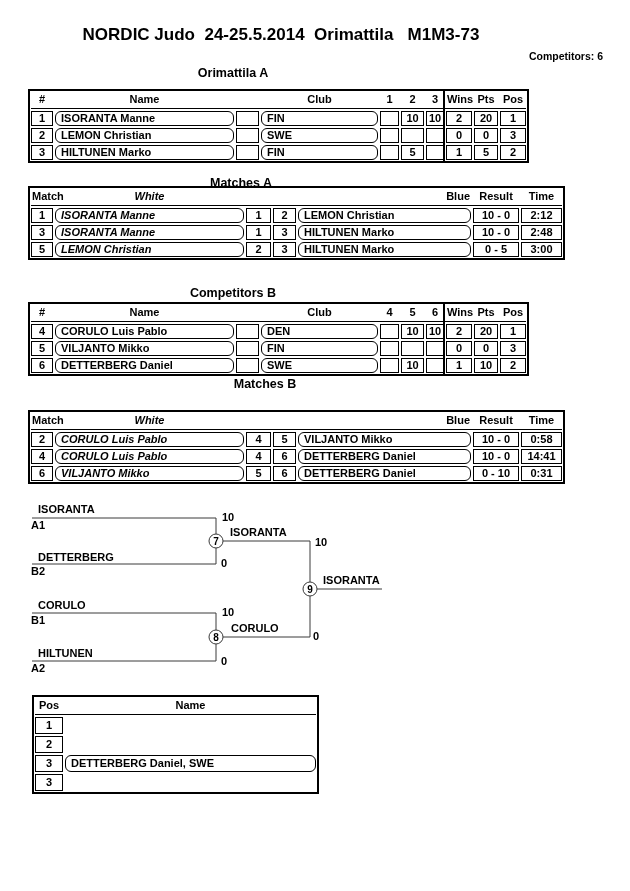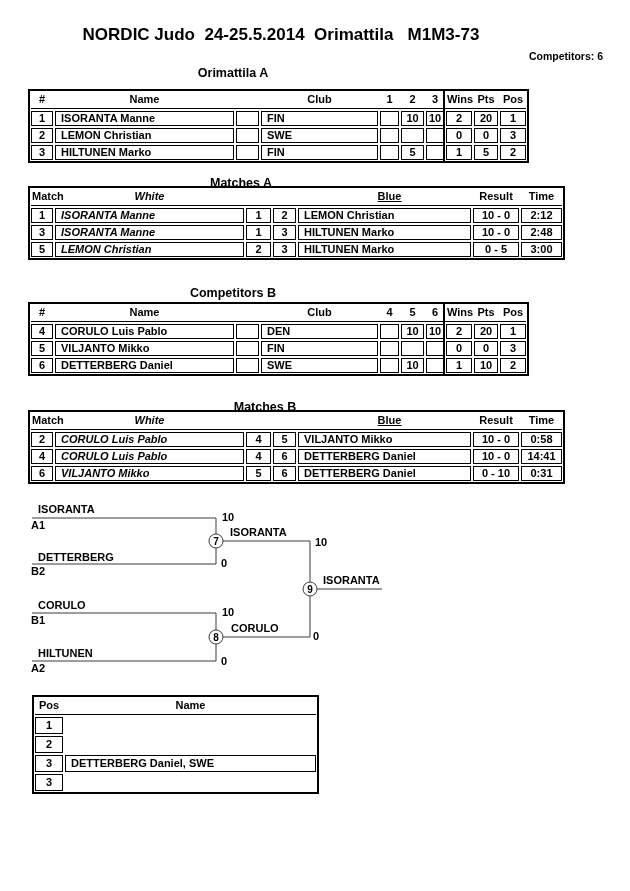--- a/index.html
+++ b/index.html
@@ -19,23 +19,23 @@
   }
   .trow{display:flex;gap:2px;}
   .hrow{border-bottom:1px solid #000;padding-bottom:1px;}
   .cell,.hc{
     box-sizing:border-box;height:15px;line-height:13px;font-size:11px;
     white-space:nowrap;overflow:hidden;
   }
   .cell{border:1px solid #000;}
   .hc{border:1px solid transparent;overflow:visible;}
   .cc{text-align:center;}
-  .cl{text-align:left;padding-left:5px;}
+  .cl{text-align:left;padding-left:5px;border-radius:6px;}
   .hl{text-align:left;}
-  .pl10{text-align:center;padding-left:10px;text-decoration:underline;}
+  .pl10{text-align:right;padding-left:10px;}
   .vsep{position:absolute;top:-1px;bottom:-1px;width:2px;background:#000;left:413px;}
 
   
   .w-num{width:22px;}.w-name{width:179px;}.w-gap{width:23px;}.w-club{width:117px;}
   .w-c1{width:19px;}.w-c2{width:23px;}.w-c3{width:18px;}
   .w-wins{width:26px;}.w-pts{width:24px;}.w-pos{width:26px;}
 
   
   .m-match{width:22px;}.m-white{width:189px;font-style:italic;}.m-wnum{width:25px;}.m-bnum{width:23px;}
   .m-blue{width:173px;}.m-result{width:46px;}.m-time{width:41px;}
@@ -194,21 +194,21 @@
     <div class="cell w-club cl">SWE</div>
     <div class="cell w-c1 cc"></div>
     <div class="cell w-c2 cc">10</div>
     <div class="cell w-c3 cc"></div>
     <div class="cell w-wins cc">1</div>
     <div class="cell w-pts cc">10</div>
     <div class="cell w-pos cc">2</div>
   </div>
 </div>
 
-<div class="abs sec-title" style="top:400px;left:241px;padding-left:48px;">Matches B</div>
+<div class="abs sec-title" style="top:377px;left:241px;padding-left:48px;">Matches B</div>
 <div class="tbl" style="left:28px;top:410px;">
   <div class="trow hrow">
     <div class="hc m-match hl">Match</div>
     <div class="hc m-white cc">White</div>
     <div class="hc m-wnum"></div>
     <div class="hc m-bnum"></div>
     <div class="hc m-blue pl10">Blue</div>
     <div class="hc m-result cc">Result</div>
     <div class="hc m-time cc">Time</div>
   </div>

